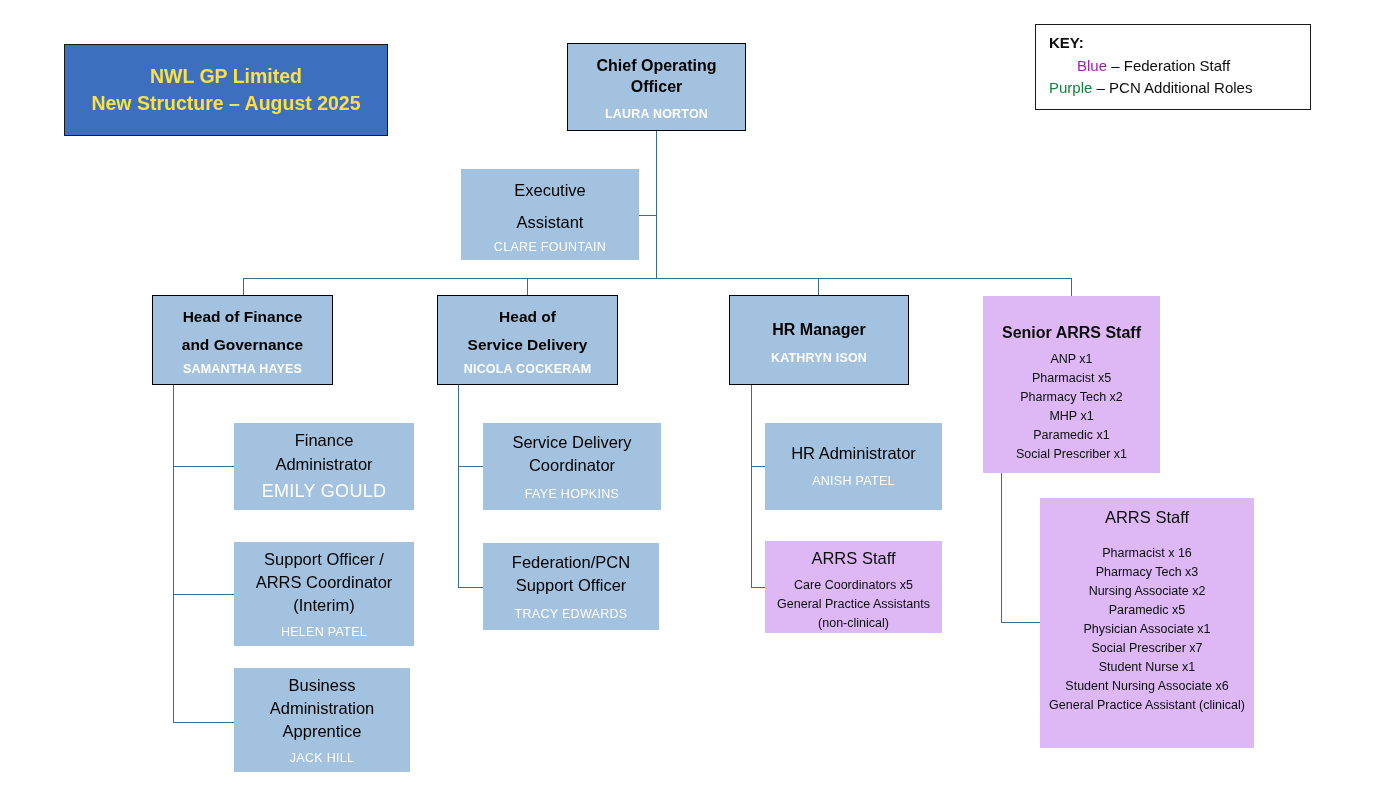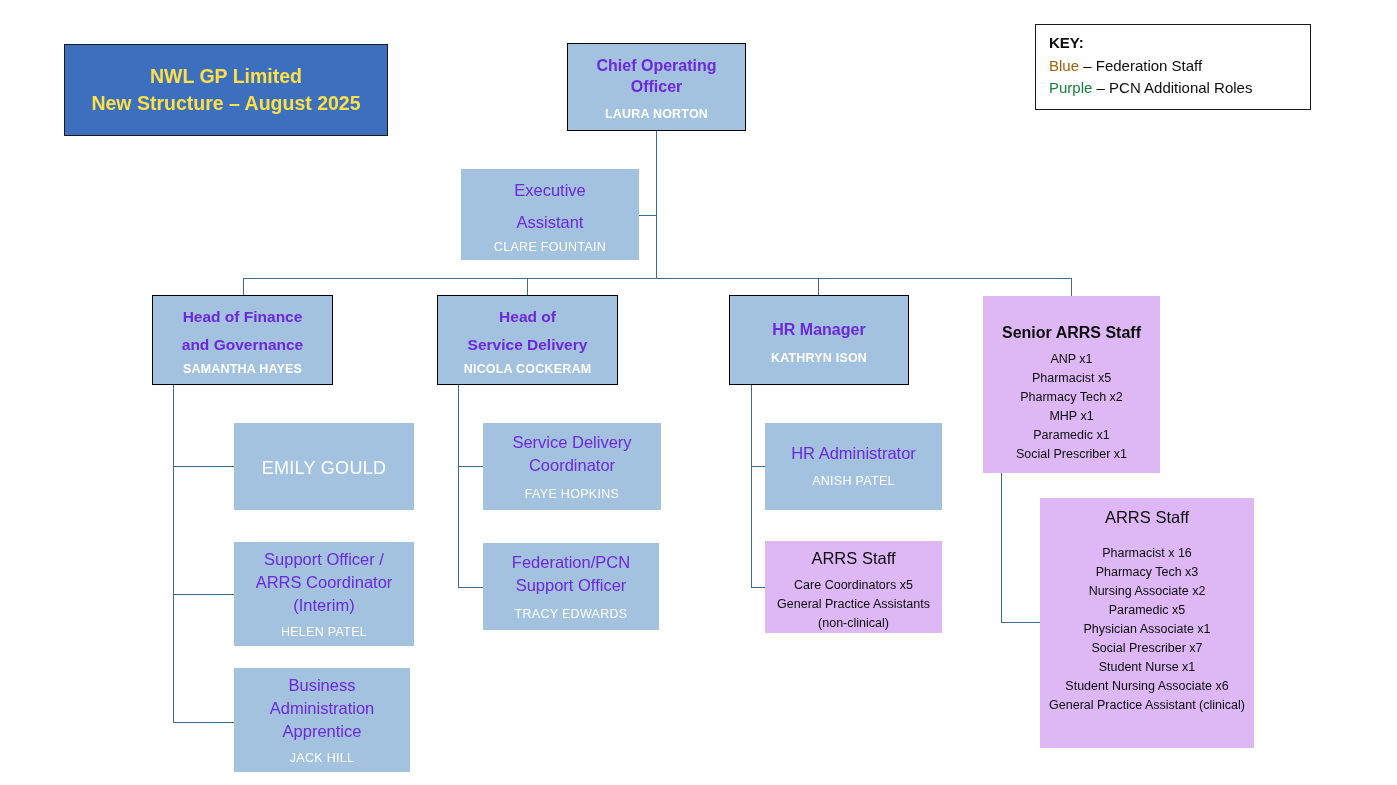--- a/index.html
+++ b/index.html
@@ -38,21 +38,21 @@
     flex-direction: column;
     align-items: center;
     justify-content: center;
     text-align: center;
   }
   .node.blue   { background: #a3c2e0; }
   .node.purple { background: #ddb8f5; }
   .node.bordered { border: 1.6px solid #000000; }
 
   .node .title {
-    color: #6d28d9;
+    color: #000000;
     line-height: 1.32;
     white-space: pre-line;
   }
   .node .title.bold { font-weight: bold; }
   .node .person {
     color: #ffffff;
     font-weight: bold;
     letter-spacing: .2px;
     line-height: 1.3;
   }
@@ -101,21 +101,21 @@
     font-size: 15px;
     line-height: 1.5;
     color: #0d0d0d;
   }
   #key-box .key-row {
     font-size: 15px;
     line-height: 1.52;
     color: #0d0d0d;
     white-space: nowrap;
   }
-  #key-box .swatch-blue   { color: #a16207; }
+  #key-box .swatch-blue   { color: #a21caf; margin-left: 28px; }
   #key-box .swatch-purple { color: #15803d; }
 
   
   .node .list-title {
     color: #0d0d0d;
     line-height: 1.3;
     margin-bottom: 3px;
   }
   .node .list-title.bold { font-weight: bold; }
   .node ul.staff-list {
@@ -213,20 +213,22 @@
       <li>ANP x1</li>
       <li>Pharmacist x5</li>
       <li>Pharmacy Tech x2</li>
       <li>MHP x1</li>
       <li>Paramedic x1</li>
       <li>Social Prescriber x1</li>
     </ul>
   </div>
 
   <div class="node blue" style="left:234px; top:423px; width:180px; height:87px;">
+    <div class="title" style="font-size:16.5px; line-height:1.42;">Finance
+Administrator</div>
     <div class="person light" style="font-size:18px; margin-top:4px;">EMILY GOULD</div>
   </div>
 
   <div class="node blue" style="left:234px; top:542px; width:180px; height:104px;">
     <div class="title" style="font-size:16.5px; line-height:1.4;">Support Officer /
 ARRS Coordinator
 (Interim)</div>
     <div class="person light" style="font-size:12.5px; margin-top:7px;">HELEN PATEL</div>
   </div>
 

